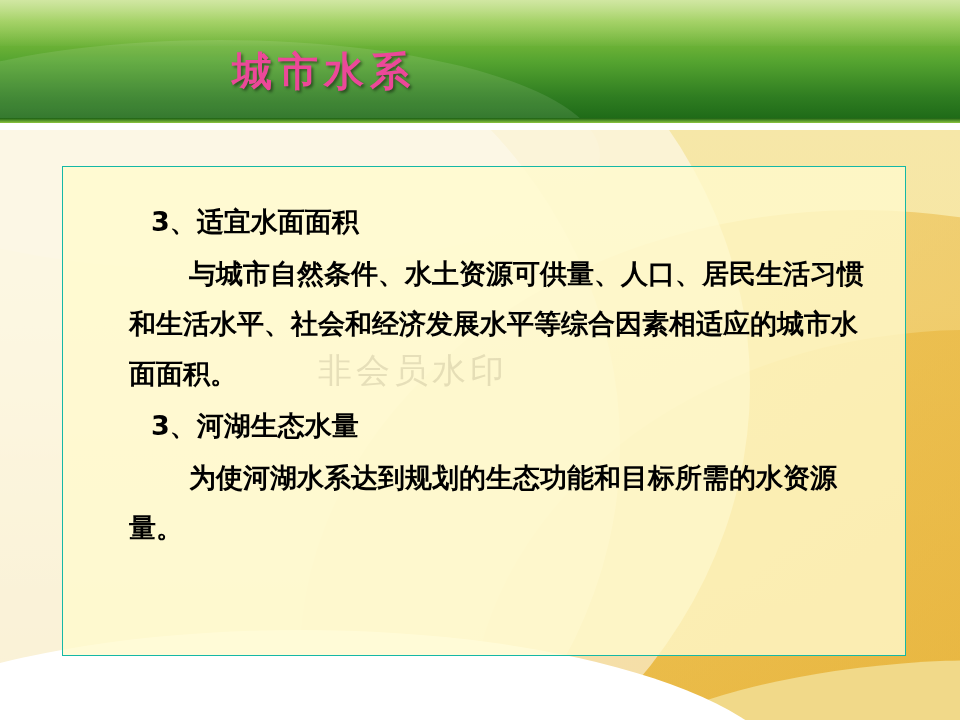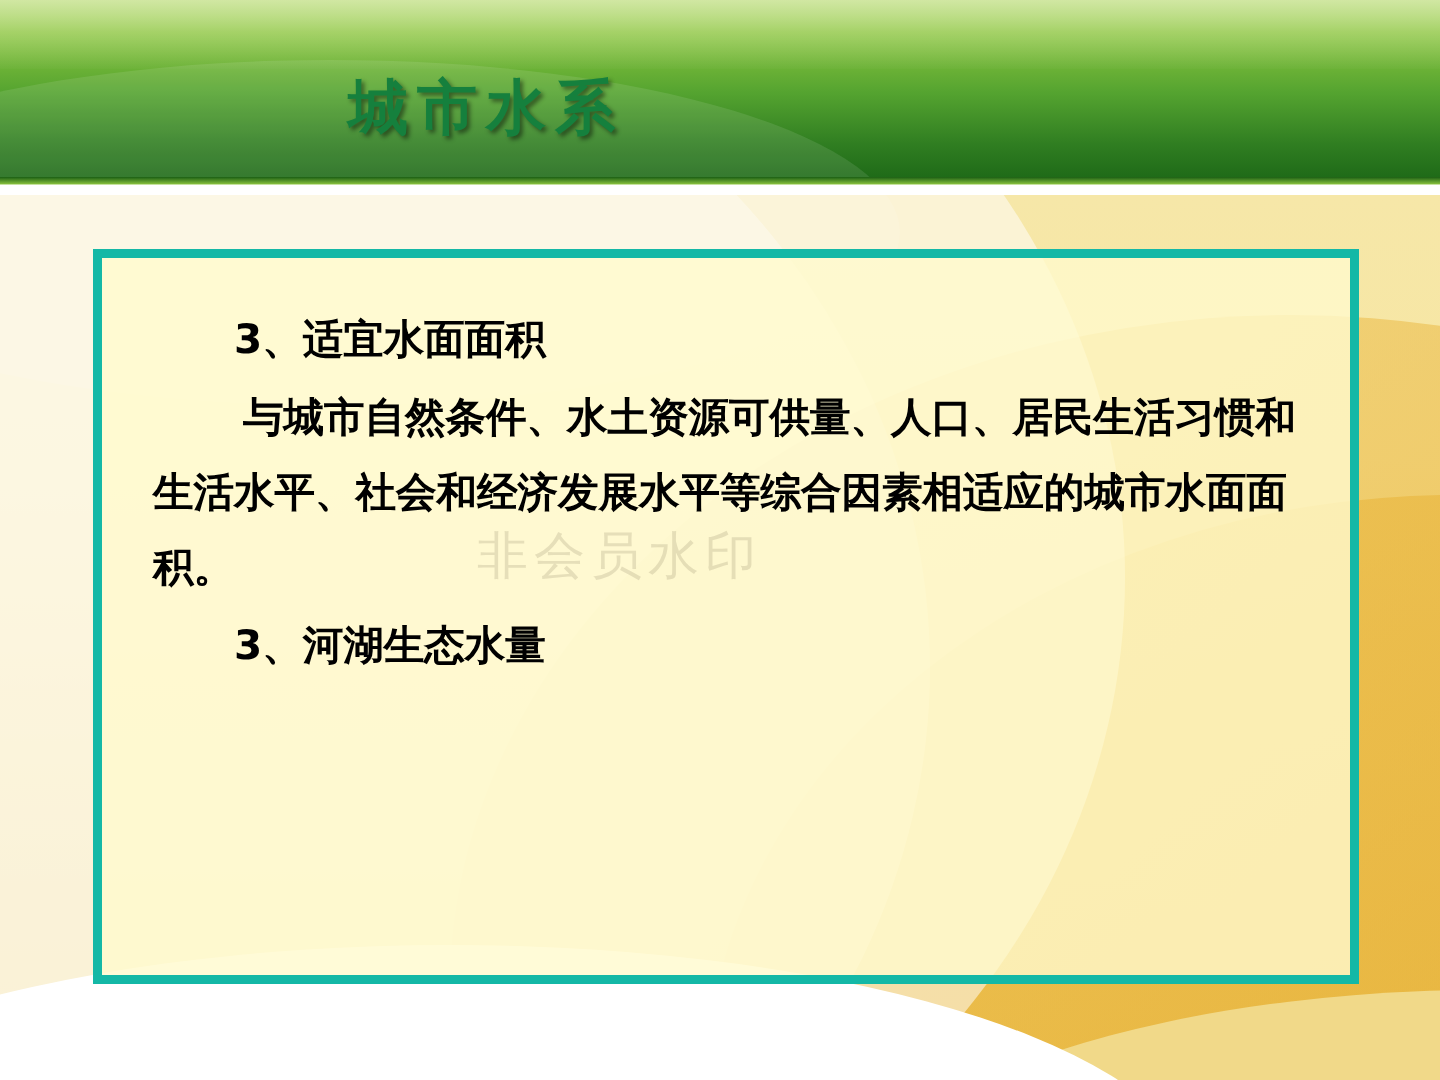--- a/index.html
+++ b/index.html
@@ -123,21 +123,21 @@
     height: 230px;
     border-radius: 50%;
     background: rgba(255,255,255,0.10);
   }
   .title-text {
     position: absolute;
     left: 232px;
     top: 44px;
     font-size: 40px;
     font-weight: bold;
-    color: #15803d;
+    color: #ec4899;
     letter-spacing: 6px;
     text-shadow: 2px 2px 3px rgba(0,0,0,0.45);
     font-family: "DejaVu Sans", "Liberation Sans", sans-serif;
     white-space: nowrap;
   }
 
   
   .monitor {
     position: absolute;
     left: 52px;
@@ -216,21 +216,21 @@
   }
 
   
   .content-panel {
     position: absolute;
     left: 62px;
     top: 166px;
     width: 844px;
     height: 490px;
     background: rgba(255,250,205,0.80);
-    border: 6px solid #14b8a6;
+    border: 1px solid #14b8a6;
     box-sizing: border-box;
   }
   .content-inner {
     position: absolute;
     left: 0; top: 0;
     width: 844px;
     padding: 30px 34px 0 34px;
     box-sizing: border-box;
     color: #000000;
     font-size: 27px;
@@ -239,20 +239,21 @@
     font-family: "DejaVu Sans", "Liberation Sans", sans-serif;
   }
   .para {
     margin: 0 0 2px 0;
   }
   .para.indent {
     text-indent: 54px;
   }
   .para.indent2 {
     text-indent: 60px;
+    margin-left: 32px;
   }
 
   
   .watermark {
     position: absolute;
     left: 318px;
     top: 348px;
     font-size: 34px;
     color: rgba(140,130,100,0.22);
     letter-spacing: 4px;
@@ -282,18 +283,19 @@
   <div class="header-underline"></div>
 
 
   <div class="title-text">城市水系</div>
 
   <div class="content-panel">
     <div class="content-inner">
       <p class="para indent">3、适宜水面面积</p>
       <p class="para indent2">与城市自然条件、水土资源可供量、人口、居民生活习惯和生活水平、社会和经济发展水平等综合因素相适应的城市水面面积。</p>
       <p class="para indent">3、河湖生态水量</p>
+      <p class="para indent2">为使河湖水系达到规划的生态功能和目标所需的水资源量。</p>
     </div>
   </div>
 
   <div class="watermark">非会员水印</div>
 
 </div>
 
 </body></html>

